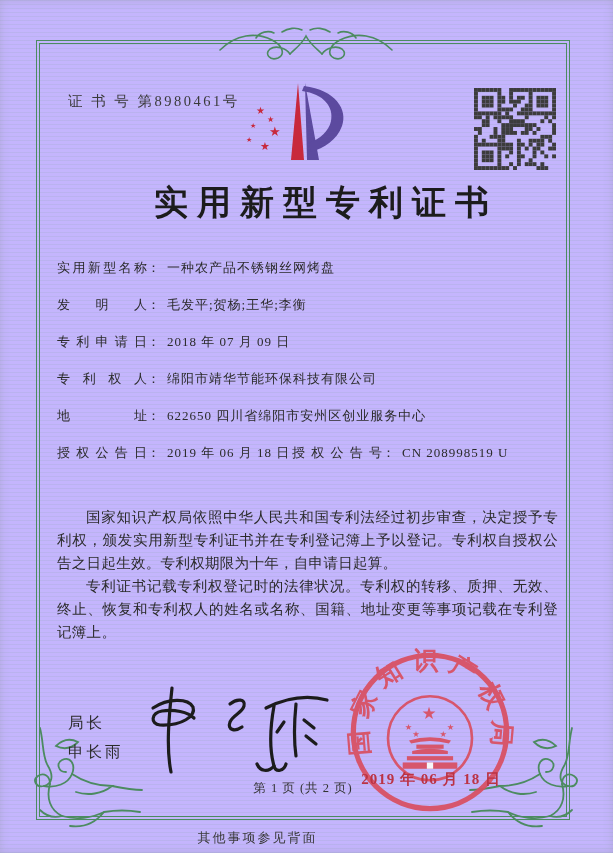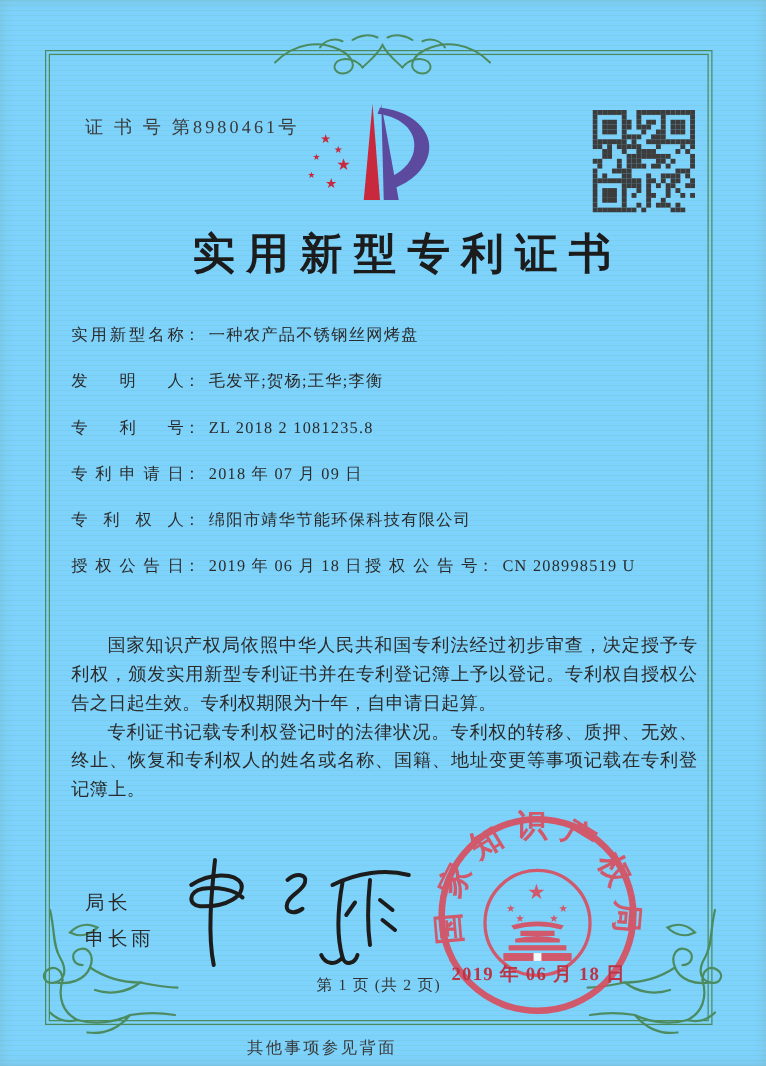--- a/index.html
+++ b/index.html
@@ -1,18 +1,18 @@
 <!DOCTYPE html>
 <html><head>
 <meta charset="utf-8">
 <style>
   html,body{margin:0;padding:0;background:#e8e8e6;}
   .page{
     position:relative; width:613px; height:853px; margin:0 auto;
-    background:#7dd3fc; overflow:hidden;
+    background:#c4b5fd; overflow:hidden;
     font-family:"Liberation Serif","DejaVu Serif",serif; color:#2e2e2e;
     box-shadow:inset 0 0 10px rgba(120,130,120,0.25);
   }
   .page::before{
     content:""; position:absolute; inset:0; pointer-events:none;
     background:repeating-linear-gradient(0deg, rgba(105,160,125,0.11) 0 1px, rgba(255,255,255,0) 1px 4px);
   }
   .frame{
     position:absolute; left:36px; top:40px; width:534px; height:780px;
     border:4px double #4c8b60; box-sizing:border-box;
@@ -338,27 +338,27 @@
   <div class="title">实用新型专利证书</div>
 
   <div class="fields">
     <div class="row">
       <span class="flabel">实用新型名称</span><span class="colon">：</span><span class="fvalue">一种农产品不锈钢丝网烤盘</span>
     </div>
     <div class="row">
       <span class="flabel">发明人</span><span class="colon">：</span><span class="fvalue">毛发平;贺杨;王华;李衡</span>
     </div>
     <div class="row">
-      <span class="flabel">专利号</span><span class="colon">：</span><span class="fvalue">ZL 2018 2 1081235.8</span>
-    </div>
-    <div class="row">
       <span class="flabel">专利申请日</span><span class="colon">：</span><span class="fvalue">2018 年 07 月 09 日</span>
     </div>
     <div class="row">
       <span class="flabel">专利权人</span><span class="colon">：</span><span class="fvalue">绵阳市靖华节能环保科技有限公司</span>
+    </div>
+    <div class="row">
+      <span class="flabel">地址</span><span class="colon">：</span><span class="fvalue">622650 四川省绵阳市安州区创业服务中心</span>
     </div>
     <div class="row">
       <span class="flabel">授权公告日</span><span class="colon">：</span><span class="fvalue">2019 年 06 月 18 日</span>
       <span class="pair2">
         <span class="flabel">授权公告号</span><span class="colon">：</span><span class="fvalue">CN 208998519 U</span>
       </span>
     </div>
   </div>
 
   <div class="paragraphs">

